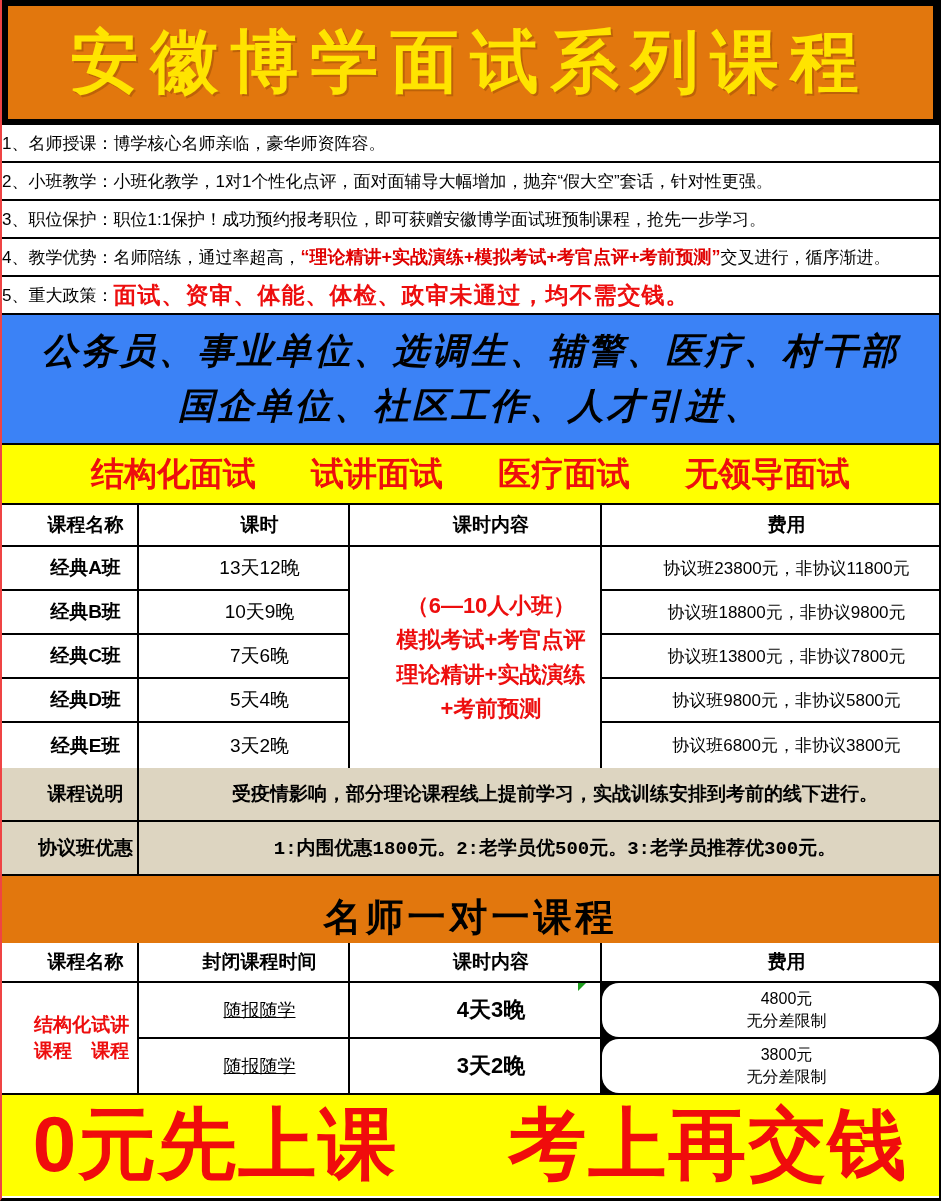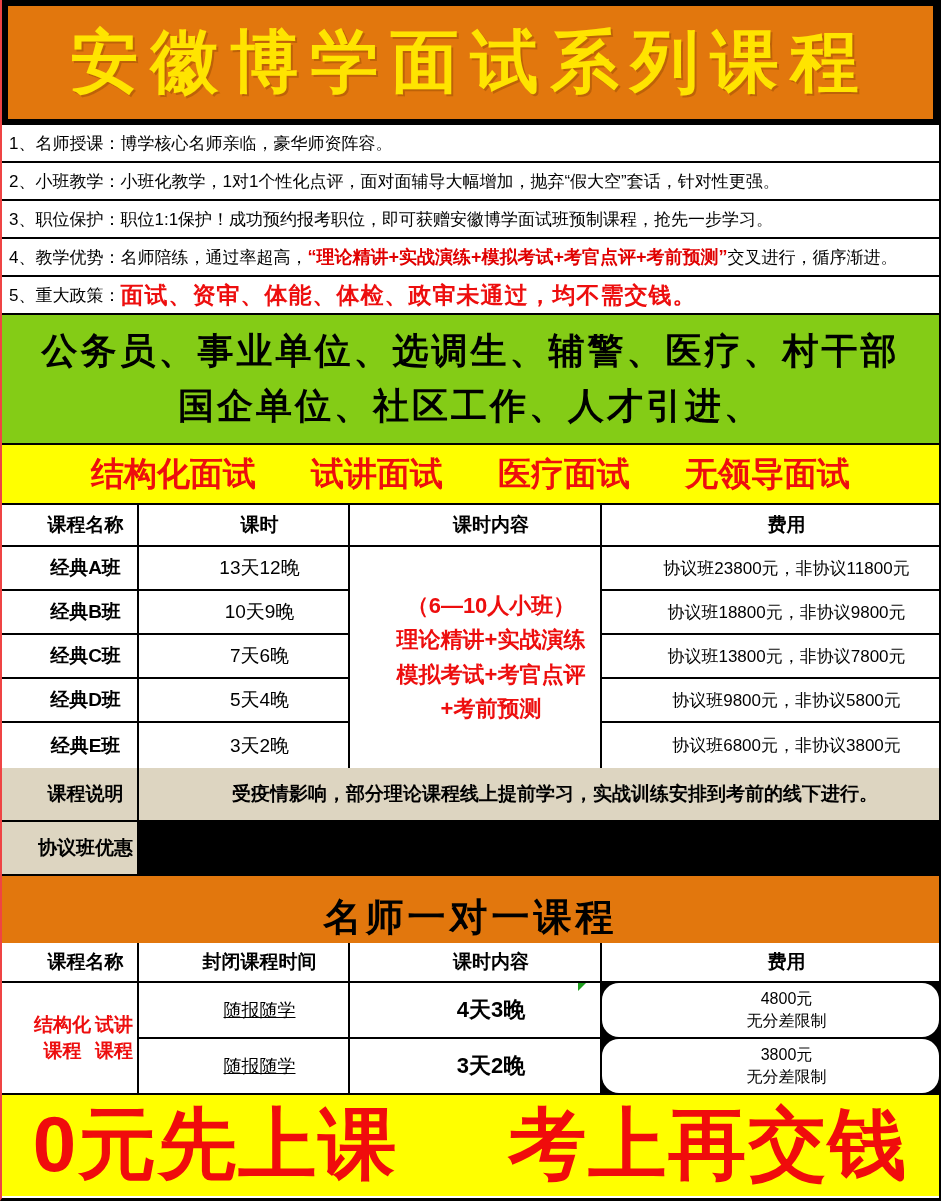--- a/index.html
+++ b/index.html
@@ -17,48 +17,49 @@
   }
   .title-banner h1 {
     color: #FFE400; font-size: 68px; font-weight: 900; letter-spacing: 12px;
     text-shadow: 2px 2px 0 rgba(120,60,0,.35); white-space: nowrap;
   }
 
   
   .features { background: #fff; }
   .feature-row {
     height: 38px; border-bottom: 2px solid #000;
-    display: flex; align-items: center; padding-left: 7px;
+    display: flex; align-items: center; 
     font-size: 17px; color: #000; white-space: nowrap;
   }
   .feature-row .hl { color: #E00000; font-weight: bold; font-size: 18px; }
   .feature-row .big-red { color: #ED0E0E; font-weight: bold; font-size: 23px; letter-spacing: 1px; }
 
   
   .jobs-banner {
-    height: 128px; background: #84cc16;
+    height: 128px; background: #3b82f6;
     display: flex; flex-direction: column; align-items: center; justify-content: center;
     gap: 6px;
+    font-style: italic;
   }
   .jobs-banner div {
     color: #000; font-weight: 900; font-size: 36px; letter-spacing: 3px; white-space: nowrap;
   }
 
   
   .types-banner {
     height: 62px; background: #FFFF00; border-top: 2px solid #000; border-bottom: 2px solid #000;
     display: flex; align-items: center; justify-content: center; gap: 55px;
   }
   .types-banner span { color: #ED0E0E; font-weight: 900; font-size: 33px; white-space: nowrap; }
 
   
   .grid { display: grid; background: #000; gap: 2px; }
   .grid .cell {
     background: #fff; display: flex; align-items: center; justify-content: center;
-    text-align: center; color: #000; padding-left: 32px;
+    color: #000; padding-left: 32px;
   }
   .t1 { grid-template-columns: 135px 209px 250px auto; grid-template-rows: 40px 42px 42px 42px 42px 45px; }
   .t2 { grid-template-columns: 135px 209px 250px auto; grid-template-rows: 38px 54px 54px; border-bottom: 2px solid #000; position: relative; }
   .th { font-weight: bold; font-size: 19px; }
   .cls-name { font-weight: bold; font-size: 19px; }
   .duration { font-size: 19px; }
   .fee { font-size: 17px; white-space: nowrap; }
   .content-cell { flex-direction: column; justify-content: center; }
   .content-cell div { color: #ED0E0E; font-weight: bold; font-size: 22px; line-height: 1.55; white-space: nowrap; }
 
@@ -158,30 +159,31 @@
     <div class="cell cls-name" style="grid-row:5;grid-column:1">经典D班</div>
     <div class="cell duration" style="grid-row:5;grid-column:2">5天4晚</div>
     <div class="cell fee" style="grid-row:5;grid-column:4">协议班9800元，非协议5800元</div>
 
     <div class="cell cls-name" style="grid-row:6;grid-column:1">经典E班</div>
     <div class="cell duration" style="grid-row:6;grid-column:2">3天2晚</div>
     <div class="cell fee" style="grid-row:6;grid-column:4">协议班6800元，非协议3800元</div>
 
     <div class="cell content-cell" style="grid-row:2/7;grid-column:3">
       <div>（6—10人小班）</div>
+      <div>模拟考试+考官点评</div>
       <div>理论精讲+实战演练</div>
-      <div>模拟考试+考官点评</div>
       <div>+考前预测</div>
     </div>
   </div>
 
   <div class="grid notes">
     <div class="cell note-label" style="grid-row:1;grid-column:1">课程说明</div>
     <div class="cell note-text" style="grid-row:1;grid-column:2">受疫情影响，部分理论课程线上提前学习，实战训练安排到考前的线下进行。</div>
     <div class="cell note-label" style="grid-row:2;grid-column:1">协议班优惠</div>
+    <div class="cell note-text" style="grid-row:2;grid-column:2">1:内围优惠1800元。2:老学员优500元。3:老学员推荐优300元。</div>
   </div>
 
   <div class="oneone-banner">
     <h2>名师一对一课程</h2>
   </div>
 
   <div class="grid t2">
     <div class="cell th" style="grid-row:1;grid-column:1">课程名称</div>
     <div class="cell th" style="grid-row:1;grid-column:2">封闭课程时间</div>
     <div class="cell th" style="grid-row:1;grid-column:3">课时内容</div>

